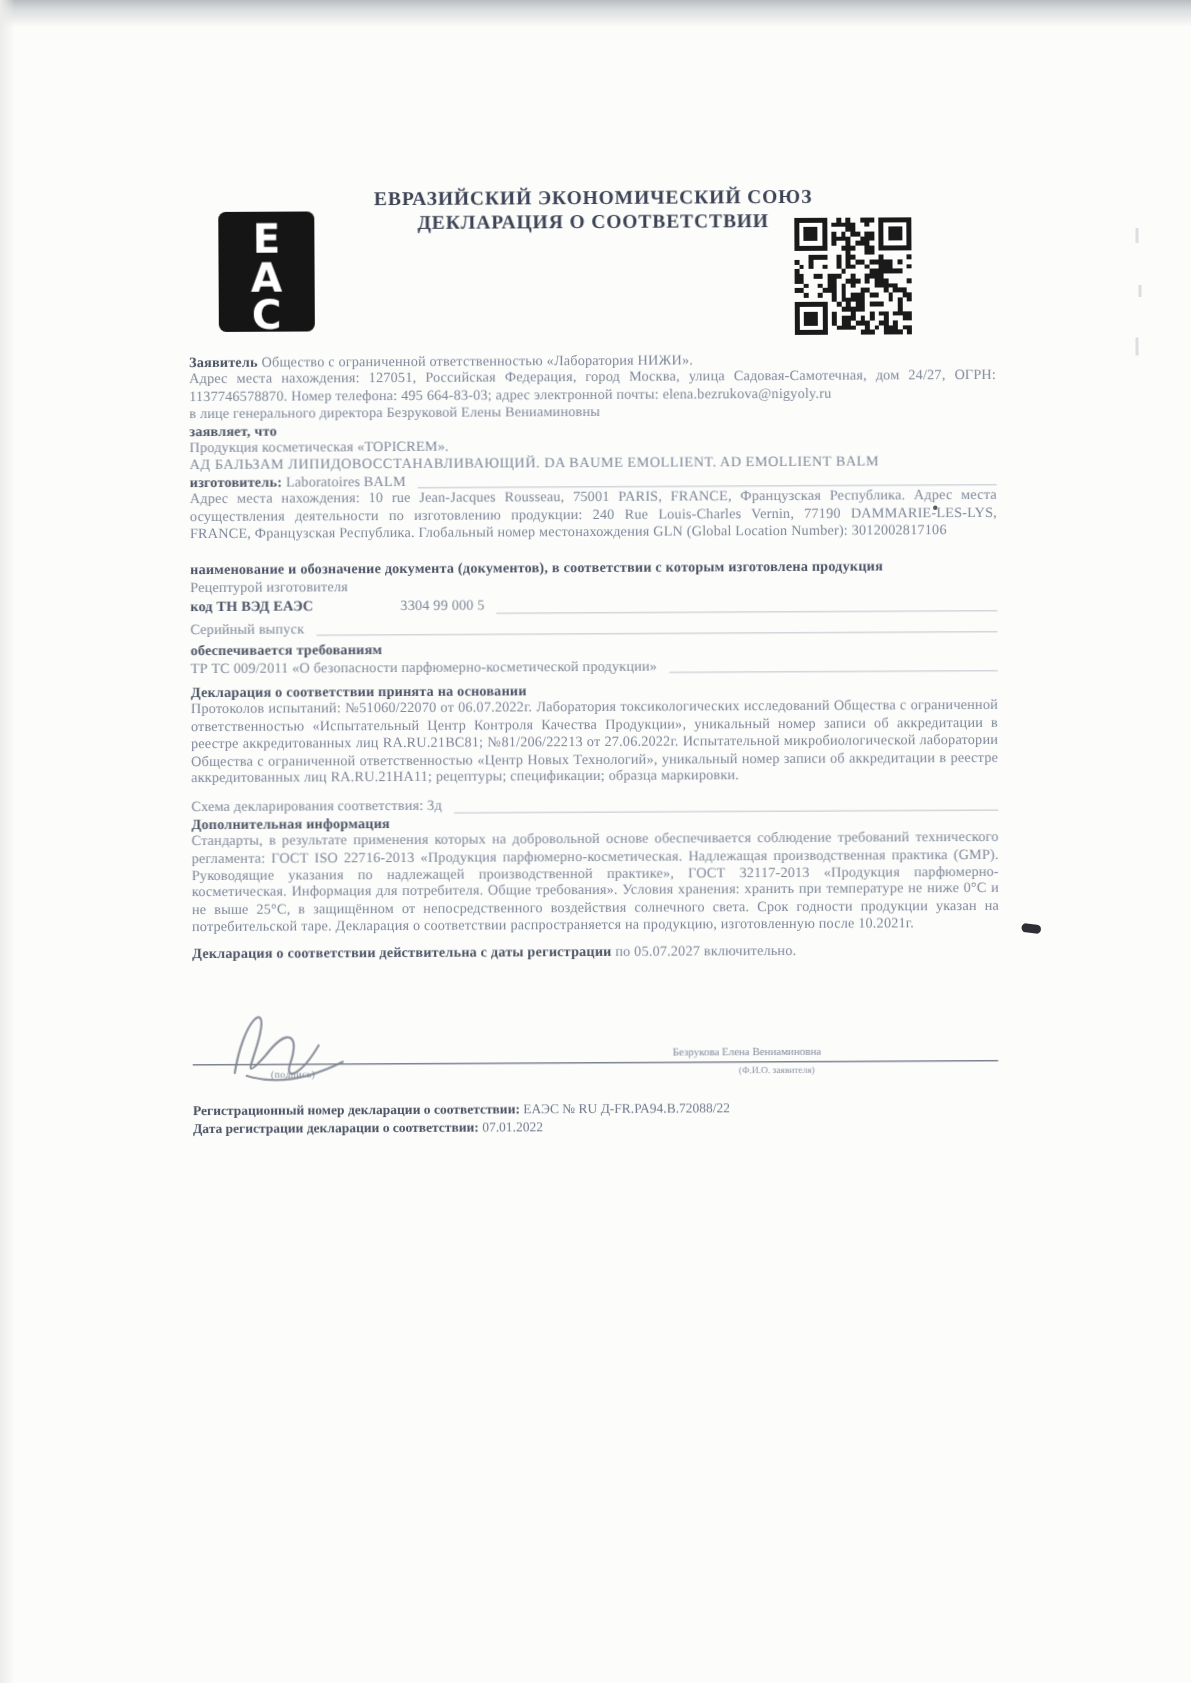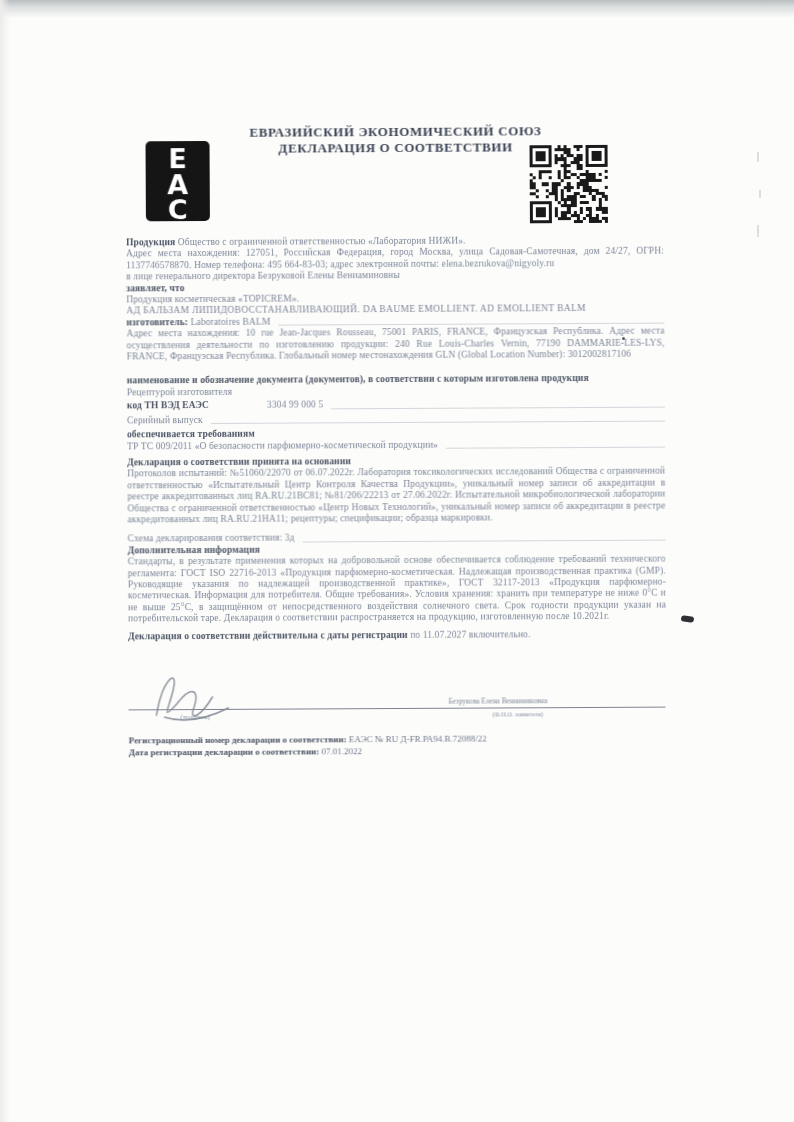--- a/index.html
+++ b/index.html
@@ -294,21 +294,21 @@
           <rect x="19" y="1" width="5" height="5" fill="#fff"></rect>
           <rect x="20" y="2" width="3" height="3"></rect>
           <rect x="0" y="18" width="7" height="7"></rect>
           <rect x="1" y="19" width="5" height="5" fill="#fff"></rect>
           <rect x="2" y="20" width="3" height="3"></rect>
         </svg>
     </div>
 
     <div class="content">
       <p>
-        <b>Продукция</b>
+        <b>Заявитель</b>
         <span>Общество с ограниченной ответственностью «Лаборатория НИЖИ».</span>
       </p>
       <p class="j">Адрес места нахождения: 127051, Российская Федерация, город Москва, улица Садовая-Самотечная, дом 24/27, ОГРН: 1137746578870. Номер телефона: 495 664-83-03; адрес электронной почты: elena.bezrukova@nigyoly.ru</p>
       <p>в лице генерального директора Безруковой Елены Вениаминовны</p>
       <p><b>заявляет, что</b></p>
       <p>Продукция косметическая «TOPICREM».</p>
       <p class="caps">АД БАЛЬЗАМ ЛИПИДОВОССТАНАВЛИВАЮЩИЙ. DA BAUME EMOLLIENT. AD EMOLLIENT BALM</p>
       <p class="rowf">
         <b>изготовитель:</b>&nbsp;
         <span>Laboratoires BALM</span>
@@ -336,21 +336,21 @@
 
       <p class="mt5"><b>Декларация о соответствии принята на основании</b></p>
       <p class="j">Протоколов испытаний: №51060/22070 от 06.07.2022г. Лаборатория токсикологических исследований Общества с ограниченной ответственностью «Испытательный Центр Контроля Качества Продукции», уникальный номер записи об аккредитации в реестре аккредитованных лиц RA.RU.21ВС81; №81/206/22213 от 27.06.2022г. Испытательной микробиологической лаборатории Общества с ограниченной ответственностью «Центр Новых Технологий», уникальный номер записи об аккредитации в реестре аккредитованных лиц RA.RU.21НА11; рецептуры; спецификации; образца маркировки.</p>
       <p class="rowf mt8">
         <span>Схема декларирования соответствия: 3д</span>
         <span class="fill"></span>
       </p>
       <p><b>Дополнительная информация</b></p>
       <p class="j">Стандарты, в результате применения которых на добровольной основе обеспечивается соблюдение требований технического регламента: ГОСТ ISO 22716-2013 «Продукция парфюмерно-косметическая. Надлежащая производственная практика (GMP). Руководящие указания по надлежащей производственной практике», ГОСТ 32117-2013 «Продукция парфюмерно-косметическая. Информация для потребителя. Общие требования». Условия хранения: хранить при температуре не ниже 0°С и не выше 25°С, в защищённом от непосредственного воздействия солнечного света. Срок годности продукции указан на потребительской таре. Декларация о соответствии распространяется на продукцию, изготовленную после 10.2021г.</p>
       <p class="mt6">
-        <b>Декларация о соответствии действительна с даты регистрации</b><span> по 11.07.2027 включительно.</span>
+        <b>Декларация о соответствии действительна с даты регистрации</b><span> по 05.07.2027 включительно.</span>
       </p>
     </div>
 
     <div class="sig-line"></div>
 
     <div class="signature">
       <svg width="104" height="62" viewBox="0 0 104 62" xmlns="http://www.w3.org/2000/svg">
         <path d="M10,50 C16,14 32,2 27,24 C23,42 13,58 31,38 C45,20 54,24 47,44
                  C43,56 54,52 66,32 M18,52 C40,59 62,53 82,43" fill="none" stroke="#7c828e" stroke-width="1.5" stroke-linecap="round" opacity="0.85"></path>
       </svg>

